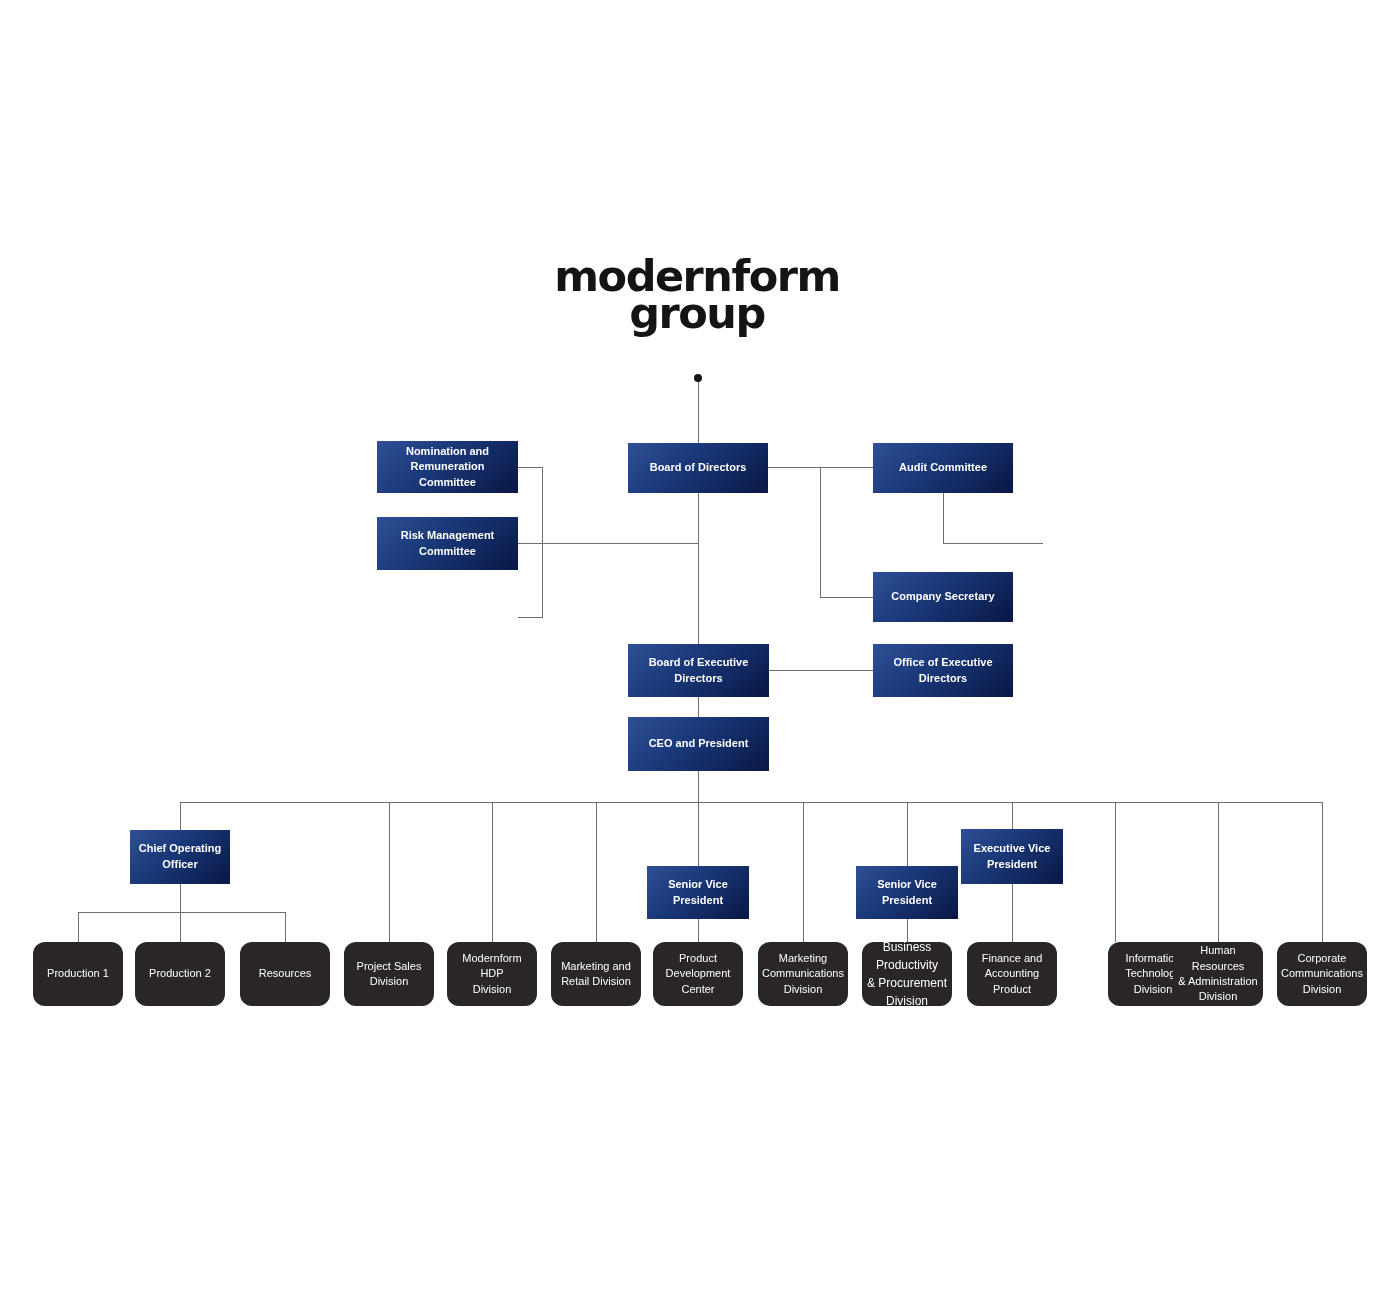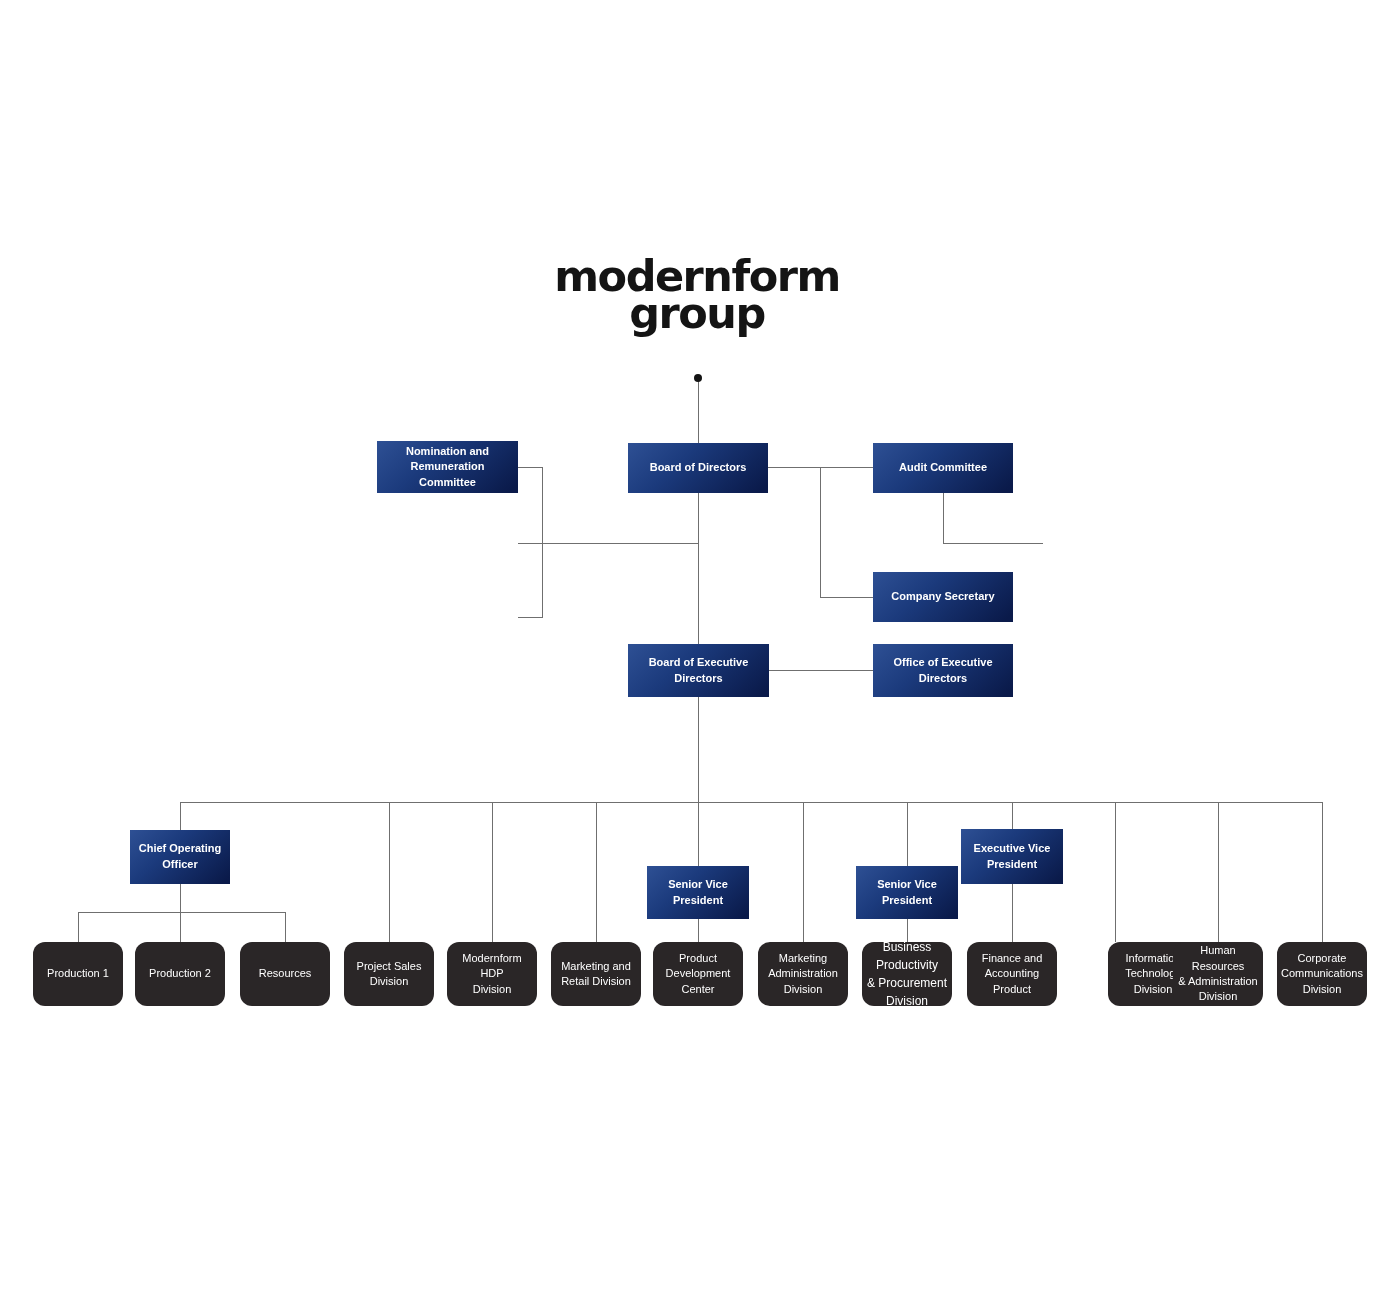--- a/index.html
+++ b/index.html
@@ -70,28 +70,31 @@
     <circle cx="698" cy="378" r="4" fill="#141414"></circle>
   </svg>
 
   <div class="logo">
     <div>modernform</div>
     <div>group</div>
   </div>
 
   <div class="node blue" style="left:377px;top:441px;width:141px;height:52px">Nomination and
 Remuneration Committee</div>
+  <div class="node blue" style="left:377px;top:517px;width:141px;height:53px">Risk Management
+Committee</div>
 
   <div class="node blue" style="left:628px;top:443px;width:140px;height:50px">Board of Directors</div>
   <div class="node blue" style="left:873px;top:443px;width:140px;height:50px">Audit Committee</div>
   <div class="node blue" style="left:873px;top:572px;width:140px;height:50px">Company Secretary</div>
   <div class="node blue" style="left:628px;top:644px;width:141px;height:53px">Board of Executive
 Directors</div>
   <div class="node blue" style="left:873px;top:644px;width:140px;height:53px">Office of Executive
 Directors</div>
+  <div class="node blue" style="left:628px;top:717px;width:141px;height:54px">CEO and President</div>
 
   <div class="node blue" style="left:130px;top:830px;width:100px;height:54px">Chief Operating
 Officer</div>
   <div class="node blue" style="left:647px;top:866px;width:102px;height:53px">Senior Vice
 President</div>
   <div class="node blue" style="left:856px;top:866px;width:102px;height:53px">Senior Vice
 President</div>
   <div class="node blue" style="left:961px;top:829px;width:102px;height:55px">Executive Vice
 President</div>
 
@@ -102,21 +105,21 @@
 Division</div>
   <div class="node dark" style="left:447px;top:942px;width:90px;height:64px">Modernform
 HDP
 Division</div>
   <div class="node dark" style="left:551px;top:942px;width:90px;height:64px">Marketing and
 Retail Division</div>
   <div class="node dark" style="left:653px;top:942px;width:90px;height:64px">Product
 Development
 Center</div>
   <div class="node dark" style="left:758px;top:942px;width:90px;height:64px">Marketing
-Administration
+Communications
 Division</div>
   <div class="node dark small" style="left:862px;top:942px;width:90px;height:64px">Business Productivity
 &amp; Procurement
 Division</div>
   <div class="node dark" style="left:967px;top:942px;width:90px;height:64px">Finance and
 Accounting
 Product</div>
   <div class="node dark" style="left:1108px;top:942px;width:90px;height:64px">Information
 Technology
 Division</div>

